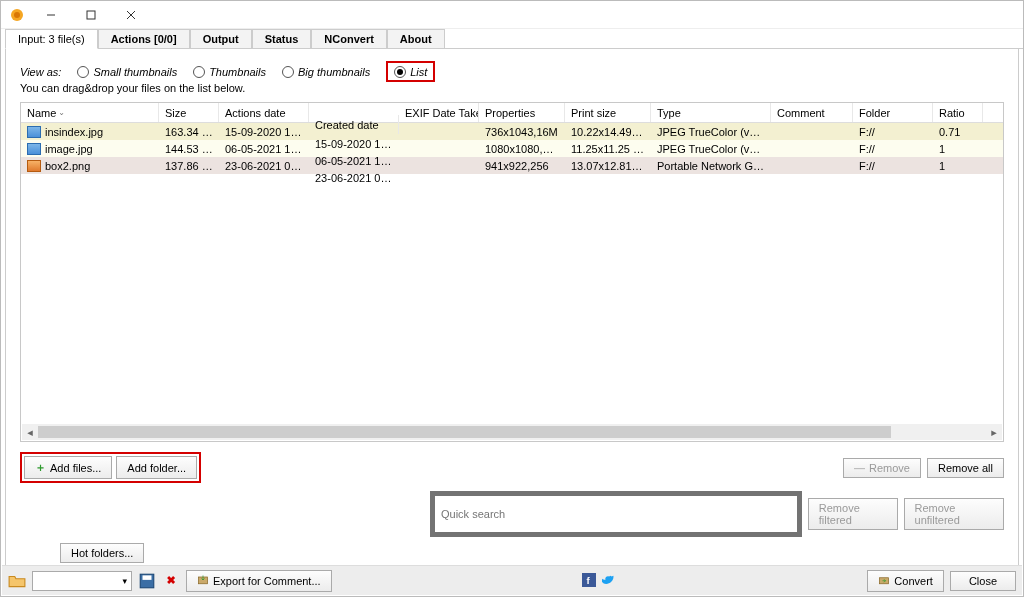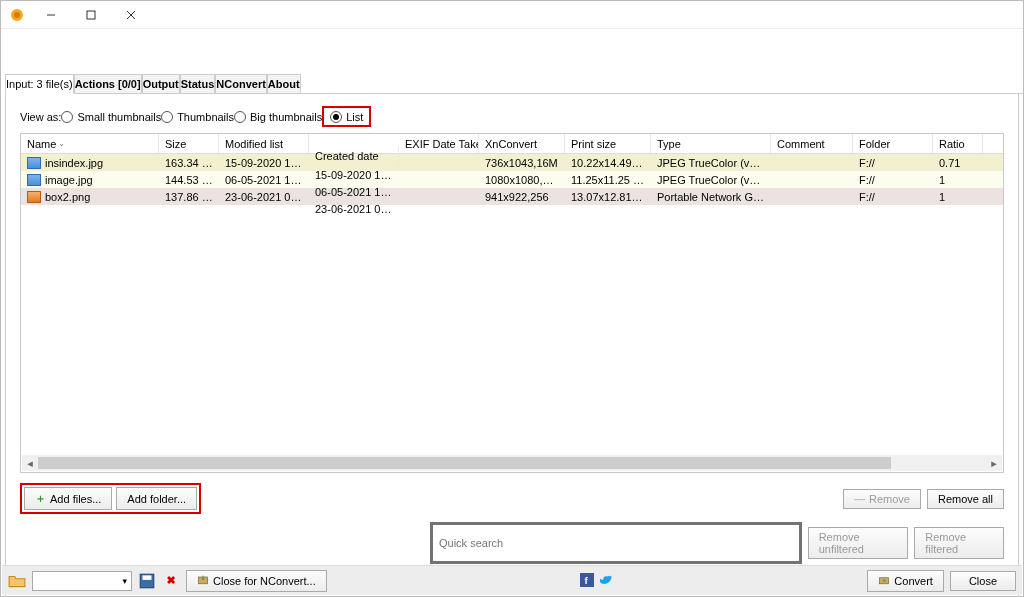--- a/index.html
+++ b/index.html
@@ -37,46 +37,45 @@
     cursor: default;
   }
   .winbtn svg { width:10px; height:10px; stroke:#333; fill:none; stroke-width:1; }
   
   .tabrow {
     display:flex;
     padding-left: 4px;
     background:#fff;
   }
   .tab {
-    padding: 3px 0;
+    padding: 3px 12px;
     border: 1px solid #ccc;
     border-bottom: 1px solid #ccc;
     background: #f3f3f3;
     margin-right: 0;
     cursor: default;
-    margin-top: 45px;
   }
   .tab.active {
     background:#fff;
     border-bottom: 1px solid #fff;
     position: relative;
     z-index: 2;
   }
   .tabrow-spacer { flex:1; border-bottom:1px solid #ccc;}
   .tab:not(.active){ border-bottom:1px solid #ccc;font-weight:bold;}
   .tabcontent {
     border: 1px solid #ccc;
     border-top: none;
     margin: 0 4px;
     padding: 12px 14px 10px 14px;
   }
   
   .viewas {
-    display:flex; align-items:center; gap: 0;
-    margin-bottom: 6px;
+    display:flex; align-items:center; gap: 16px;
+    font-style: italic;
   }
   .radio {
     display:inline-flex; align-items:center; gap:4px;
     cursor: default;
   }
   .radio .dot {
     width:12px;height:12px;border:1px solid #555;border-radius:50%;
     display:inline-flex;align-items:center;justify-content:center;
   }
   .radio.selected .dot::after{
@@ -146,21 +145,21 @@
   }
   .btn.disabled { color:#9a9a9a; }
   .spacer { flex:1; }
   .highlight-red-box { border:2px solid #d40000; padding:2px; display:inline-flex; gap:4px;}
 
   
   .searchrow {
     display:flex; margin-top:8px; gap:6px; align-items:center;
   }
   .searchbox {
-    width: 420px; height:20px; border:3px solid #737373; padding:18px 6px;
+    width: 420px; height:20px; border:5px solid #737373; padding:18px 6px;
     font-size:11px; color:#888; background:#fff; margin-left:410px;
   }
 
   
   .hotrow { margin-top:6px;padding-left:40px; }
 
   
   .bottombar {
     position:absolute; left:1px; right:1px; bottom:1px;
     height:30px; background:#ededed;
@@ -230,32 +229,33 @@
         <span>Big thumbnails</span>
     </span>
     <span class="highlight-red">
       <span class="radio selected">
         <span class="dot"></span>
           <span>List</span>
       </span>
     </span>
   </div>
 
+  <div class="draghint">You can drag&amp;drop your files on the list below.</div>
 
   <div class="table-wrap">
     <div class="thead">
       <div class="cell c-name">
           <span>Name</span>
           <span class="sort-ind">⌄</span>
         </div>
       <div class="cell c-size">Size</div>
-      <div class="cell c-mdate">Modified list</div>
+      <div class="cell c-mdate">Actions date</div>
       <div class="cell c-cdate">Created date</div>
       <div class="cell c-exif">EXIF Date Taken</div>
-      <div class="cell c-prop">XnConvert</div>
+      <div class="cell c-prop">Properties</div>
       <div class="cell c-print">Print size</div>
       <div class="cell c-type">Type</div>
       <div class="cell c-comm">Comment</div>
       <div class="cell c-folder">Folder</div>
       <div class="cell c-ratio">Ratio</div>
     </div>
 
     <div class="trow r0">
       <div class="cell c-name">
           <span class="fimg blue"></span>
@@ -325,22 +325,22 @@
     <span class="spacer"></span>
     <span class="btn disabled">
       <span style="color:#bdbdbd;font-weight:bold;">—</span>
       <span>Remove</span>
     </span>
     <span class="btn">Remove all</span>
   </div>
 
   <div class="searchrow">
     <input class="searchbox" placeholder="Quick search" style="">
+    <span class="btn disabled">Remove filtered</span>
     <span class="btn disabled">Remove unfiltered</span>
-    <span class="btn disabled">Remove filtered</span>
   </div>
 
   <div class="hotrow">
     <span class="btn">Hot folders...</span>
   </div>
 
 </div>
 
 <div class="bottombar">
   <span class="iconbtn">
@@ -358,21 +358,21 @@
       </svg>
   </span>
   <span class="iconbtn" style="color:#d40000;font-weight:bold;">✖</span>
   <span class="btn">
     <span>
       <svg width="12" height="12" viewBox="0 0 16 16">
           <rect x="2" y="4" width="12" height="9" fill="#caa96a" stroke="#8a6a2a"></rect>
           <path d="M8 2v6m0 0l-2-2m2 2l2-2" stroke="#2e9a2e" fill="none"></path>
         </svg>
     </span>
-    <span>Close for NConvert...</span>
+    <span>Export for Comment...</span>
   </span>
 
   <span class="spacer"></span>
   <span class="social">
     <svg viewBox="0 0 16 16">
         <rect width="16" height="16" fill="#3b5998"></rect>
         <text x="5" y="12" fill="#fff" font-size="11" font-family="Arial" font-weight="bold">f</text>
       </svg>
   </span>
   <span class="social">

